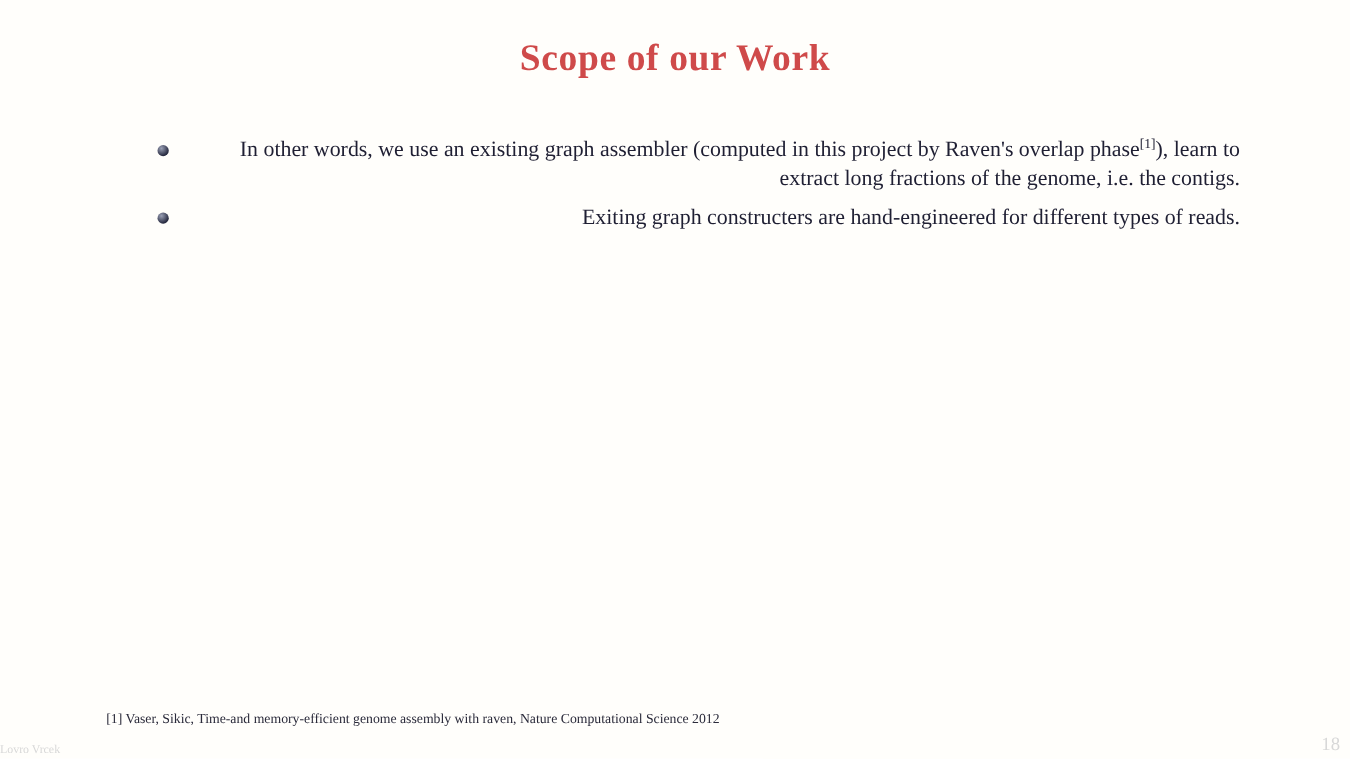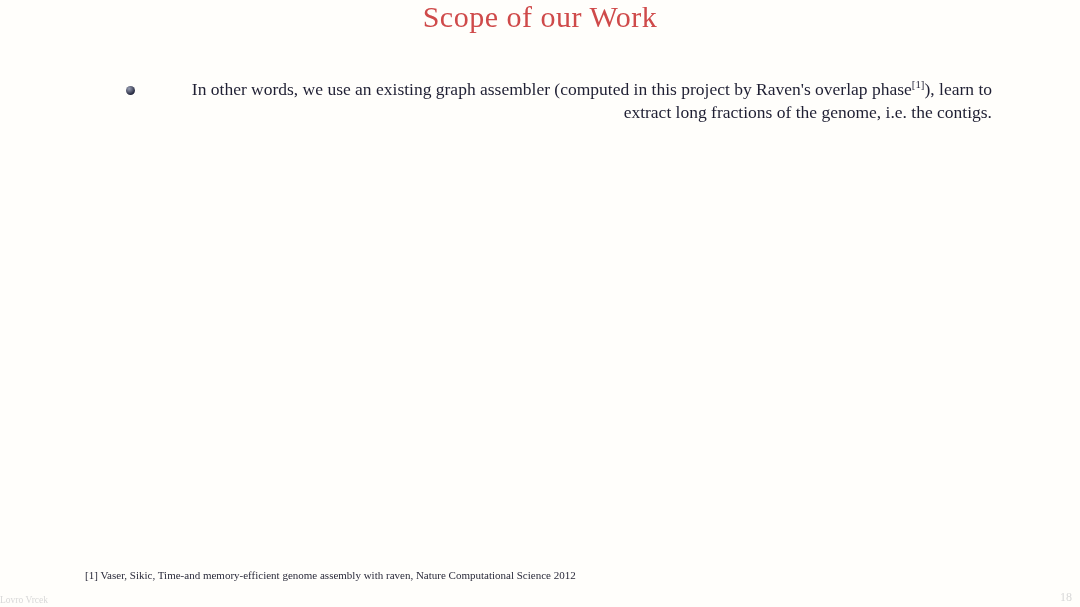--- a/index.html
+++ b/index.html
@@ -12,23 +12,24 @@
     width: 1080px;
     height: 607px;
     background: #fffefb;
     font-family: "Liberation Serif", "DejaVu Serif", serif;
     color: #1f1f33;
     overflow: hidden;
     box-sizing: border-box;
   }
   .slide-title {
     margin: 0;
+    padding-top: 30px;
     text-align: center;
     font-size: 30px;
-    font-weight: 400;
+    font-weight: 700;
     color: #cf4a4a;
     letter-spacing: 0.5px;
   }
   .content {
     margin: 44px 88px 0 88px;
     font-size: 17.5px;
     line-height: 1.32;
   }
   .item {
     display: flex;
@@ -69,40 +70,44 @@
     position: absolute;
     left: 0;
     bottom: 2px;
     font-size: 9.5px;
     color: #d8d8d8;
   }
   .footer-page {
     position: absolute;
     right: 8px;
     bottom: 2px;
-    font-size: 12px;
+    font-size: 15px;
     color: #d8d8d8;
   }
 </style>
 </head>
 <body>
 
 <div class="slide">
 
   <h1 class="slide-title">Scope of our Work</h1>
 
   <div class="content">
 
 
     <div class="item l2">
       <span class="bullet b2"></span>
       <div class="btext"><span>In other words, we use an existing graph assembler (computed in this project by Raven's overlap phase</span><sup class="cite">[1]</sup><span>), learn to extract long fractions of the genome, i.e. the contigs.</span></div>
     </div>
 
 
+    <div class="item l2">
+      <span class="bullet b2"></span>
+      <div class="btext">Exiting graph constructers are hand-engineered for different types of reads.</div>
+    </div>
 
   </div>
 
   <div class="footnote">[1] Vaser, Sikic, Time-and memory-efficient genome assembly with raven, Nature Computational Science 2012</div>
 
   <div class="footer-author">Lovro Vrcek</div>
 
   <div class="footer-page">18</div>
 
 </div>

